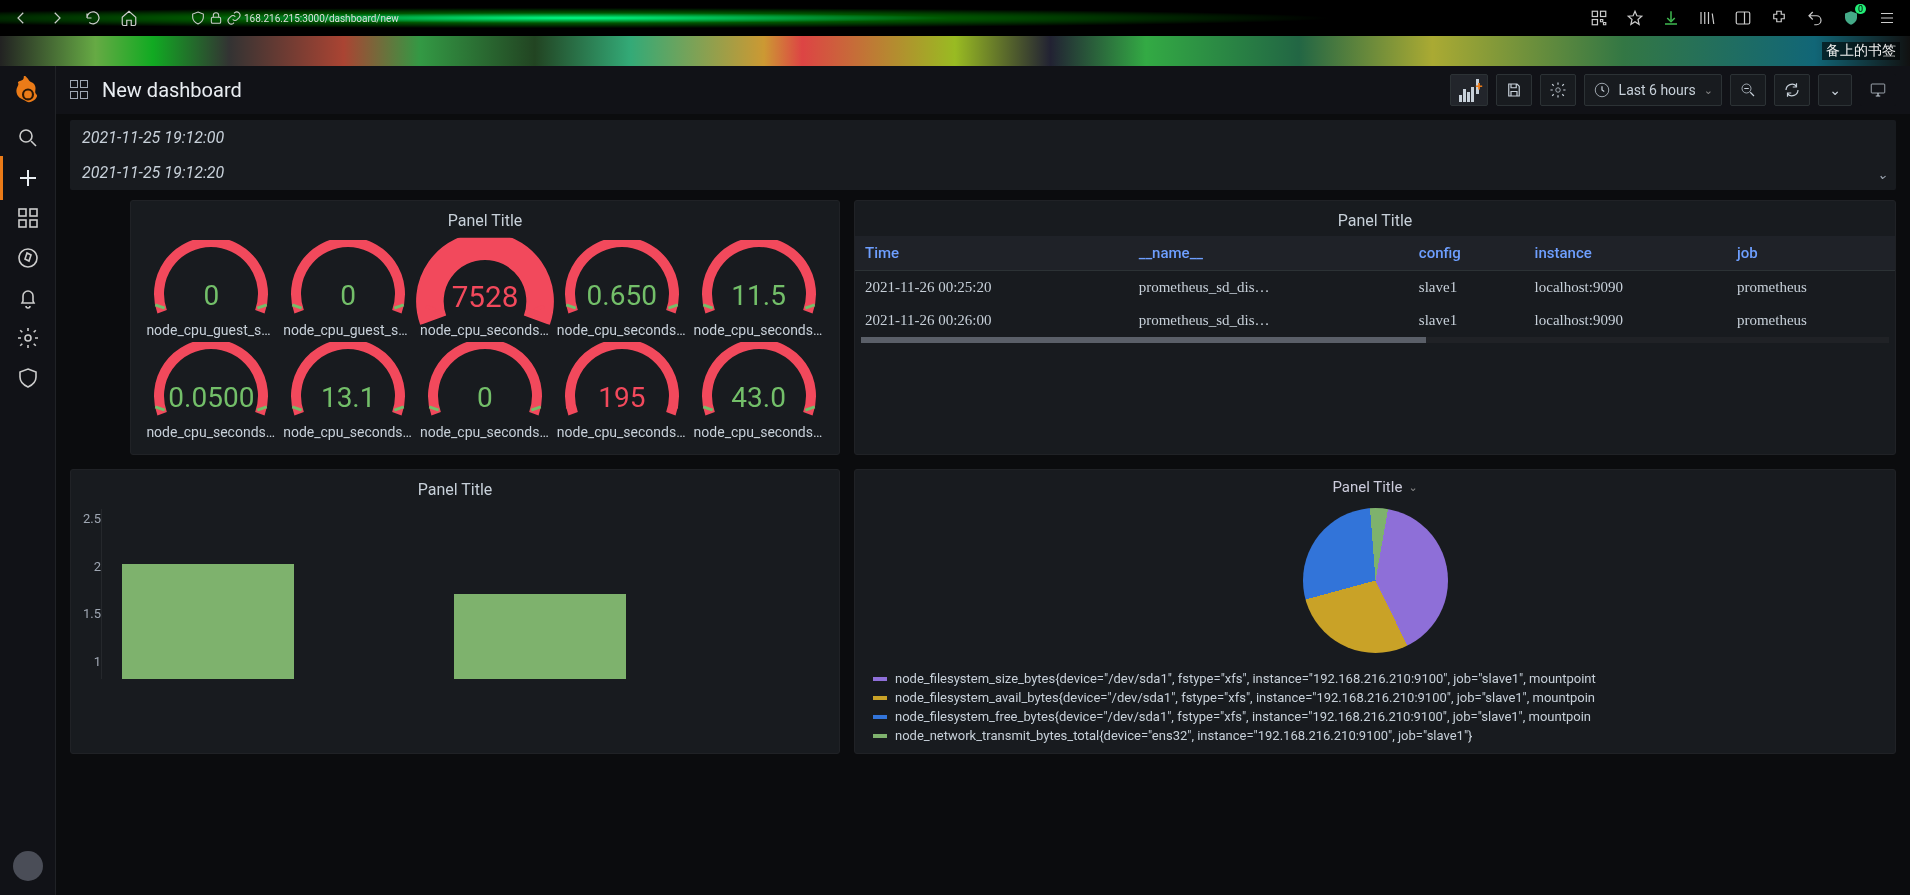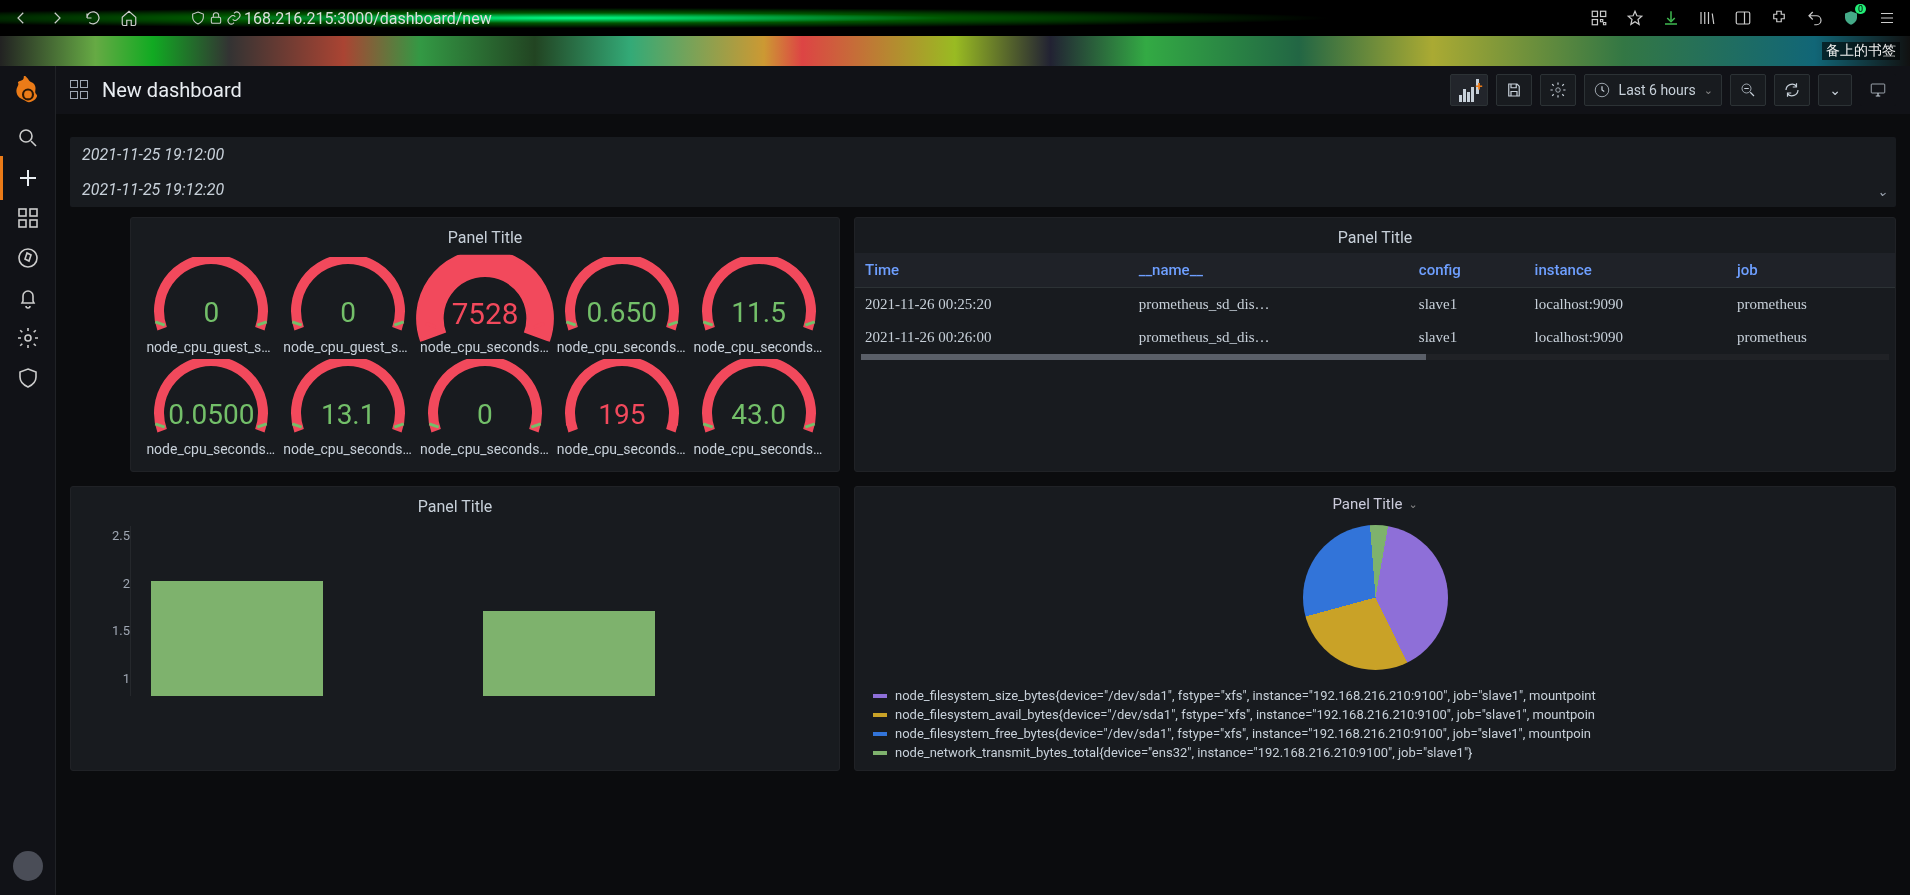--- a/index.html
+++ b/index.html
@@ -2,40 +2,40 @@
 <html><head>
 <meta charset="utf-8">
 <style>
   * { box-sizing: border-box; margin: 0; padding: 0; }
   body { font-family: -apple-system, BlinkMacSystemFont, "Segoe UI", Roboto, sans-serif; background:#0b0c0e; color:#ccccdc; width:1910px; height:895px; overflow:hidden; position:relative; }
   
   
   .browser-bar { height:36px; display:flex; align-items:center; background: radial-gradient(ellipse at 30% 50%, #0f8,#050 20%,#000 40%) , radial-gradient(ellipse at 80% 50%, #0a6,#031 25%,#000 40%), #111; position:relative; z-index:2;}
   .bb-left { display:flex; gap:18px; padding:0 12px; }
   .bb-ic { width:18px; height:18px; color:#ccc; display:flex; align-items:center; justify-content:center; cursor:pointer; }
-  .url-zone { flex:1; display:flex; align-items:center; gap:2px; padding-left:40px; color:#ddd; font-size:16px;}
+  .url-zone { flex:1; display:flex; align-items:center; gap:2px; padding-left:40px; color:#ddd; font-size:10px;}
   .url-shield, .url-lock { width:16px; height:16px; }
   .bb-right { display:flex; gap:18px; padding:0 14px; align-items:center;}
   
   
   .bookmark-strip { height:30px; background: linear-gradient(90deg,#222 0%, #6a4 5%, #1a2 8%,#333 12%,#a43 18%,#394 22%,#242 28%,#3a7 33%,#c93 40%,#d44 42%,#9b2 50%,#223 55%,#3a4 60%,#264 68%,#aa3 75%,#374 85%,#167 95%,#111 100%); filter:blur(0.5px); position:relative;}
   .bookmark-strip .cn { position:absolute; right:10px; top:6px; font-size:14px; color:#eee; background:rgba(0,0,0,.6); padding:0 4px;}
   
   .app { display:flex; height:calc(100% - 66px); }
   
   
   .sidebar { width:56px; background:#111217; display:flex; flex-direction:column; align-items:center; padding-top:10px; gap:16px; border-right:1px solid #202226;}
   .logo-g { width:34px; height:34px; }
   .sb-ic { width:24px; height:24px; color:#9fa7b3; display:flex; align-items:center; justify-content:center; cursor:pointer; position:relative;}
   .sb-ic.active::before { content:""; position:absolute; left:-16px; top:-10px; bottom:-10px; width:3px; background:#eb7b18;}
   .sidebar .spacer { flex:1;}
   .avatar { width:30px; height:30px; border-radius:50%; background:#4a4d57; margin-bottom:14px;}
   
   
-  .main { flex:1; display:flex; flex-direction:column;gap:17px; }
+  .main { flex:1; display:flex; flex-direction:column; }
   .topbar { height:48px; display:flex; align-items:center; padding:0 14px; background:#111217; justify-content:space-between;}
   .tb-left { display:flex; align-items:center; gap:12px;}
   .dash-icon { width:20px; height:20px; display:flex; gap:2px; flex-wrap:wrap;}
   .dash-icon span{ width:8px; height:8px; border:1.5px solid #9fa7b3;}
   .dash-title { font-size:20px; color:#e9edf2;}
   .tb-right { display:flex; gap:8px; align-items:center;}
   .tb-btn { height:32px; min-width:34px; border-radius:2px; display:flex; align-items:center; justify-content:center; padding:0 8px; color:#c7d0d9; background:#111217; border:1px solid transparent; cursor:pointer; font-size:14px;}
   .tb-btn.box { background:#181b1f; border:1px solid #2c3235;}
   .tb-btn svg{ width:18px; height:18px; stroke:#c7d0d9; fill:none;}
   .tb-btn.addpanel { background:#22252b;}
@@ -71,21 +71,21 @@
   
   
   .tbl { width:100%; border-collapse:collapse; font-size:15px;}
   .tbl th { text-align:left; padding:8px 10px; color:#6e9fff; font-weight:500; background:#1f2228; border-bottom:1px solid #2c3235;margin-top:48px;}
   .tbl td { padding:8px 10px; color:#c7d0d9; white-space:nowrap; overflow:hidden; text-overflow:ellipsis; max-width:150px;font-family:Liberation Serif, serif;}
   .hscroll { height:6px; background:#202226; margin:0 6px 4px; position:relative;}
   .hscroll .thumb{ position:absolute; left:0; width:55%; top:0; bottom:0; background:#5a5f68;}
   
   
   .bar-panel { grid-column:1; }
-  .bar-area { display:flex; padding:4px 12px 0 12px;margin-left:29px;}
+  .bar-area { display:flex; padding:4px 12px 0 12px;}
   .y-axis { display:flex; flex-direction:column; justify-content:space-between; font-size:13px; color:#9fa7b3; text-align:right; height:160px; padding-top:2px;}
   .bars { flex:1; display:flex; align-items:flex-end; gap:160px; padding-left:20px; height:170px; border-left:1px solid rgba(255,255,255,.06); position:relative;}
   .bar { width:172px; background:#7eb26d; }
   
   
   .pie-panel { grid-column:2;}
   .pie-header { display:flex; justify-content:center; align-items:center; gap:6px; padding:8px; font-size:15px;}
   .pie-header .chev{font-size:11px;color:#888;}
   .pie-body { display:flex; flex-direction:column; align-items:center;}
   .pie-chart { width:145px; height:145px; border-radius:50%; margin:4px 0 16px;}

